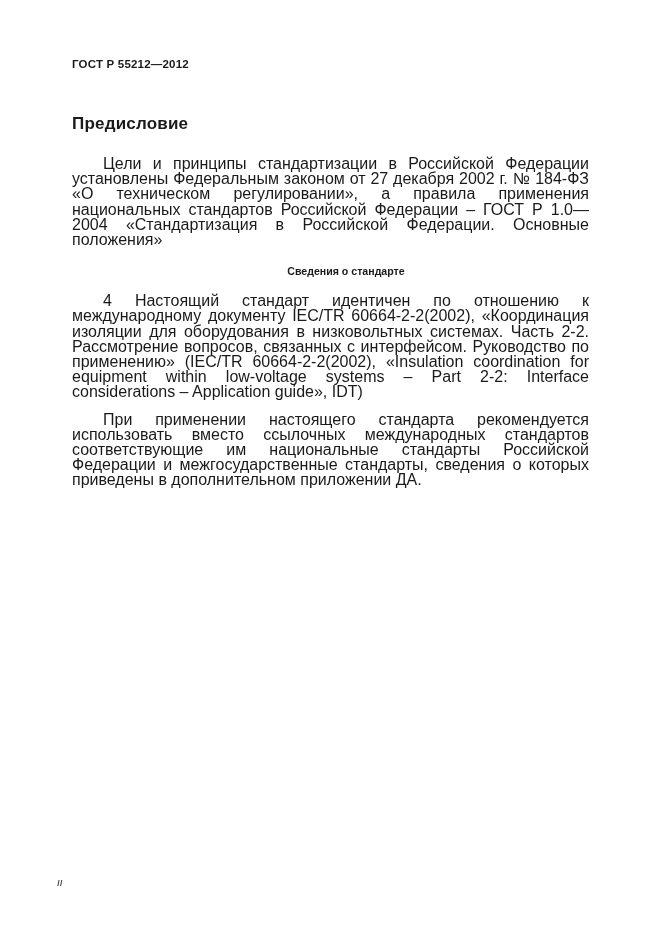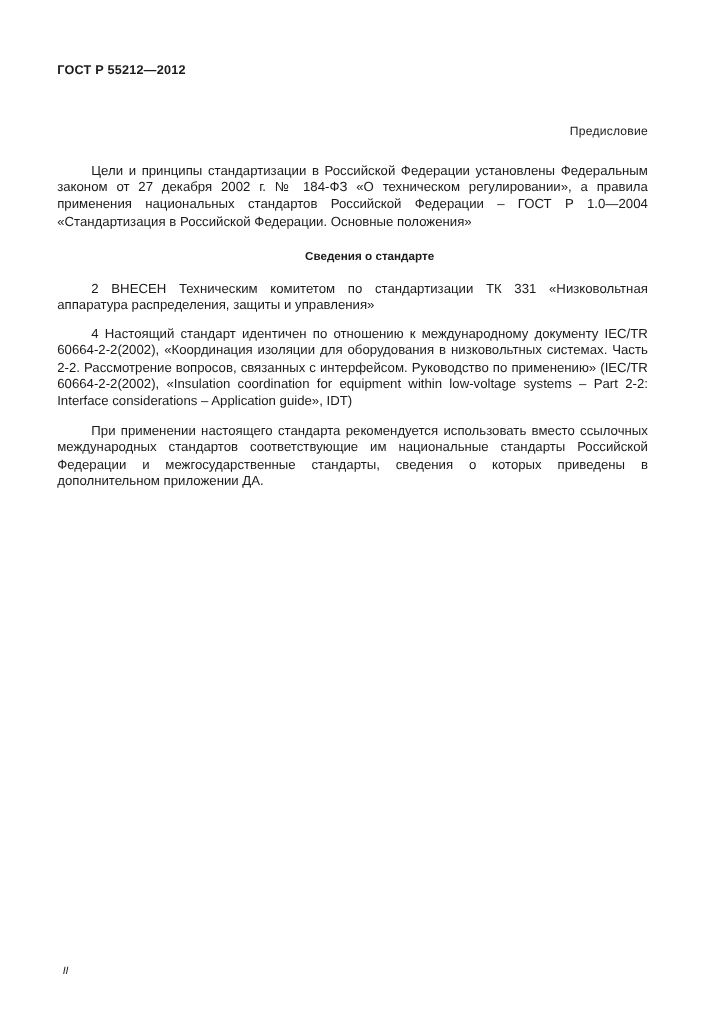--- a/index.html
+++ b/index.html
@@ -15,38 +15,38 @@
     position: relative;
     overflow: hidden;
   }
   .page {
     position: absolute;
     left: 0;
     top: 0;
     width: 661px;
     height: 936px;
     box-sizing: border-box;
-    padding: 58px 72px 40px 52px;
+    padding: 58px 72px 40px 72px;
   }
   .header-std {
     font-size: 11.5px;
     font-weight: bold;
     letter-spacing: 0.2px;
     margin: 0 0 44px 0;
   }
   .doc-title {
-    text-align: right;
-    font-size: 11px;
-    font-weight: normal;
+    text-align: left;
+    font-size: 17px;
+    font-weight: bold;
     margin: 0 0 22px 0;
     letter-spacing: 0.2px;
   }
   p.para {
     margin: 0 0 11px 0;
-    font-size: 12px;
+    font-size: 16px;
     line-height: 15.2px;
     text-align: justify;
     text-justify: inter-word;
     text-indent: 31px;
     hyphens: manual;
   }
   p.para.tight {
     margin-bottom: 12px;
   }
   .subhead {
@@ -74,21 +74,20 @@
 
   <div class="header-std">ГОСТ Р 55212—2012</div>
 
   <h1 class="doc-title">Предисловие</h1>
 
   <p class="para">Цели и принципы стандартизации в Российской Федерации установлены Федеральным законом от 27 декабря 2002 г. № 184-ФЗ «О техническом регулировании», а правила применения национальных стандартов Российской Федерации – ГОСТ Р 1.0—2004 «Стандартизация в Российской Федерации. Основные положения»</p>
 
   <div class="subhead">Сведения о стандарте</div>
 
 
-  <p class="para gap-before">2 ВНЕСЕН Техническим комитетом по стандартизации ТК 331 «Низковольтная аппаратура распределения, защиты и управления»</p>
 
 
   <p class="para gap-before tight">4 Настоящий стандарт идентичен по отношению к международному документу IEC/TR 60664-2-2(2002), «Координация изоляции для оборудования в низковольтных системах. Часть 2-2. Рассмотрение вопросов, связанных с интерфейсом. Руководство по применению» (IEC/TR 60664-2-2(2002), «Insulation coordination for equipment within low-voltage  systems  – Part 2-2: Interface considerations – Application guide», IDT)</p>
 
   <p class="para">При применении настоящего стандарта рекомендуется использовать вместо ссылочных международных стандартов соответствующие им национальные стандарты Российской Федерации и межгосударственные стандарты, сведения о которых приведены в дополнительном приложении ДА.</p>
 
 
   <div class="footer-pagenum">II</div>
 
 </div>

